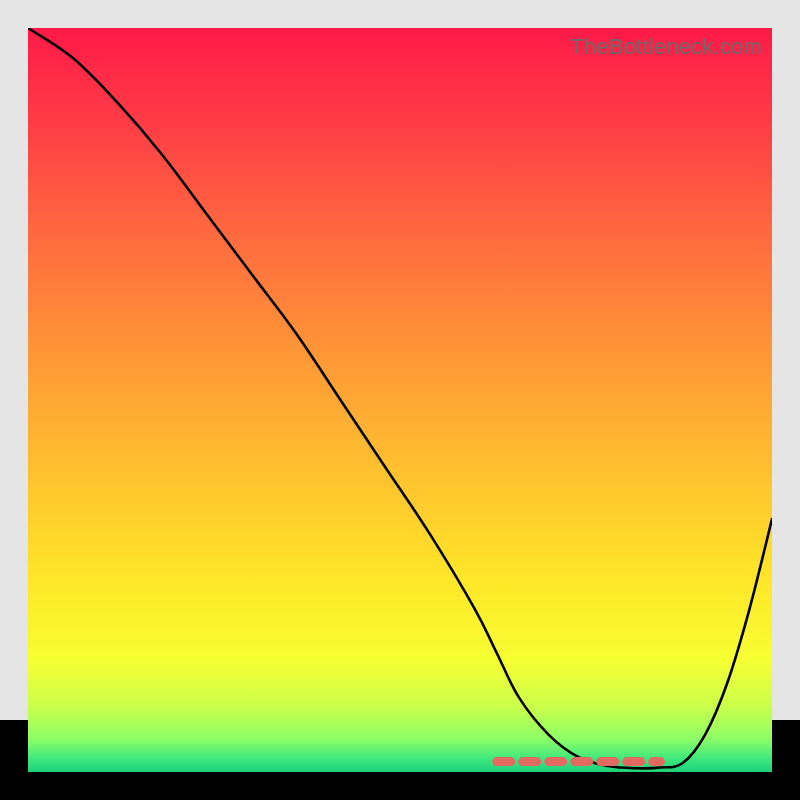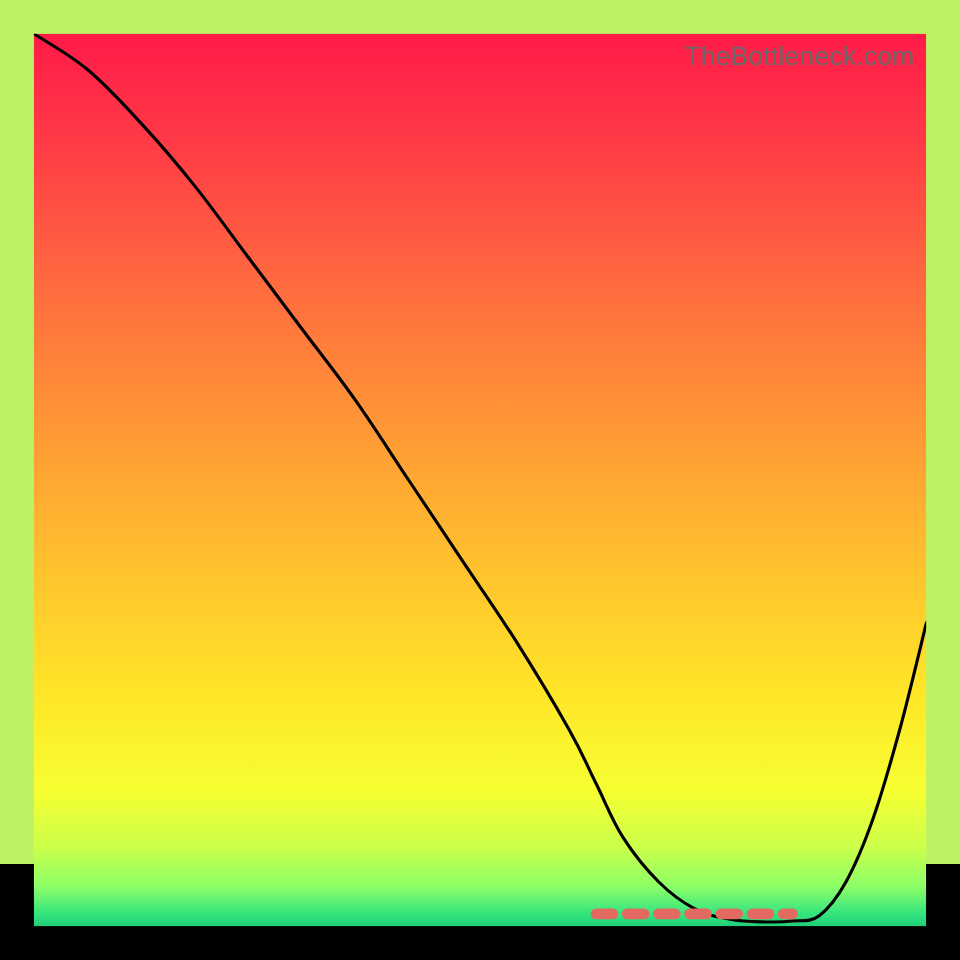--- a/index.html
+++ b/index.html
@@ -10,21 +10,21 @@
     overflow: hidden;
     background: #000;
     font-family: Arial, Helvetica, sans-serif;
   }
   .frame {
     position: absolute;
     left: 0;
     top: 0;
     width: 800px;
     height: 720px;
-    background: #bef264;
+    background: #e5e5e5;
   }
   .plot-area {
     position: absolute;
     left: 28px;
     top: 28px;
     width: 744px;
     height: 744px;
     overflow: hidden;
   }
   .gradient {

